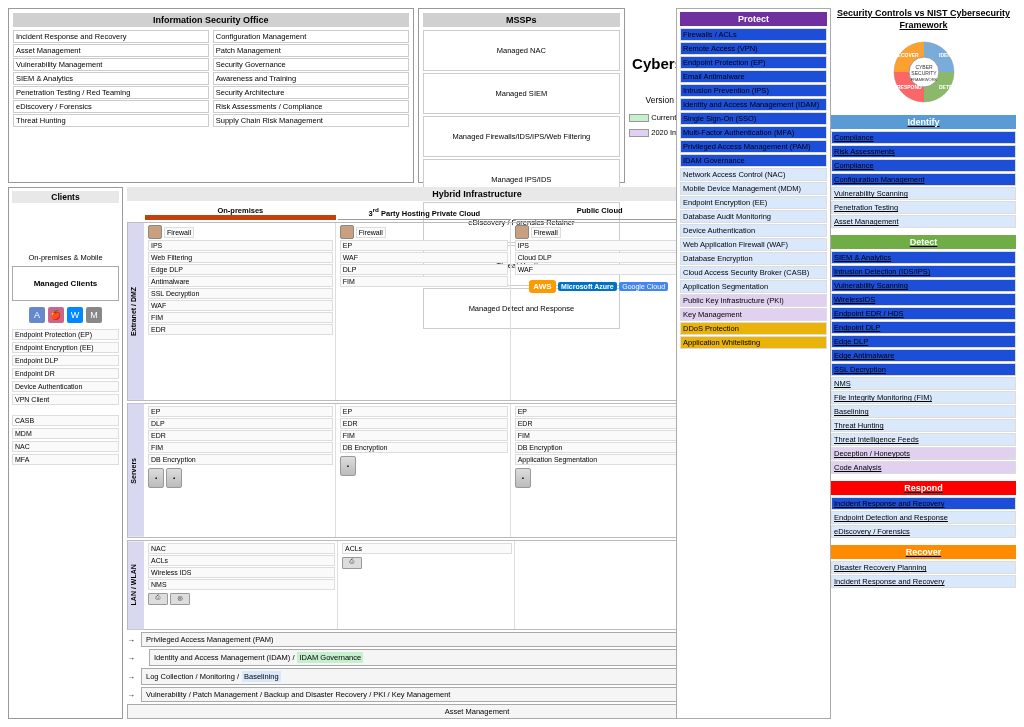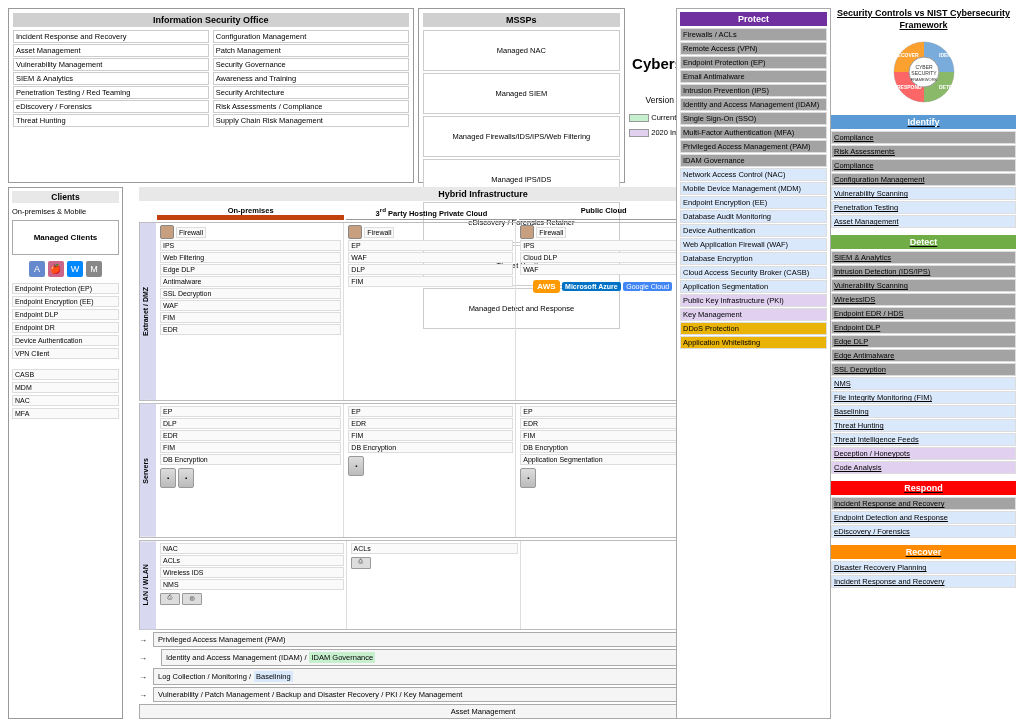--- a/index.html
+++ b/index.html
@@ -104,21 +104,21 @@
     }
     .legend-color {
       width: 20px;
       height: 8px;
       border: 1px solid #999;
     }
 
     
     .content-area {
       display: flex;
-      gap: 16px;
+      gap: 4px;
       flex: 1;
     }
     .clients-box {
       width: 115px;
       border: 1px solid #999;
       padding: 3px;
       display: flex;
       flex-direction: column;
       gap: 2px;
     }
@@ -192,21 +192,21 @@
 
     .nist-item {
       font-size: 7.5px;
       padding: 1px 2px;
       border: 1px solid #ddd;
       background: white;
       margin-bottom: 1px;
       white-space: nowrap;
     }
     .nist-item-highlight {
-      background: #a3a3a3;
+      background: #1d4ed8;
     }
     .nist-item-blue {
       background: #dae8fc;
     }
     .nist-item-purple {
       background: #e1d0f0;
     }
     .nist-item-dark {
       background: #eab308;
     }
@@ -300,21 +300,21 @@
             </div>
           </div>
         </div>
       </div>
     </div>
 
     <div class="content-area" style="flex:1; min-height:0;">
 
       <div class="clients-box">
         <div class="sub-title">Clients</div>
-        <div style="font-size:7.5px; text-align:left; margin-bottom:2px;">On-premises &amp; Mobile</div>
+        <div style="font-size:7.5px; text-align:center; margin-bottom:2px;margin-top:46px;">On-premises &amp; Mobile</div>
         <div class="managed-clients">Managed Clients</div>
         <div class="os-icons">
           <div class="os-icon" style="background:#68c; color:white;">A</div>
           <div class="os-icon" style="background:#c68; color:white;">🍎</div>
           <div class="os-icon" style="background:#08f; color:white;">W</div>
           <div class="os-icon" style="background:#888; color:white;">M</div>
         </div>
         <div class="si">Endpoint Protection (EP)</div>
         <div class="si">Endpoint Encryption (EE)</div>
         <div class="si">Endpoint DLP</div>

